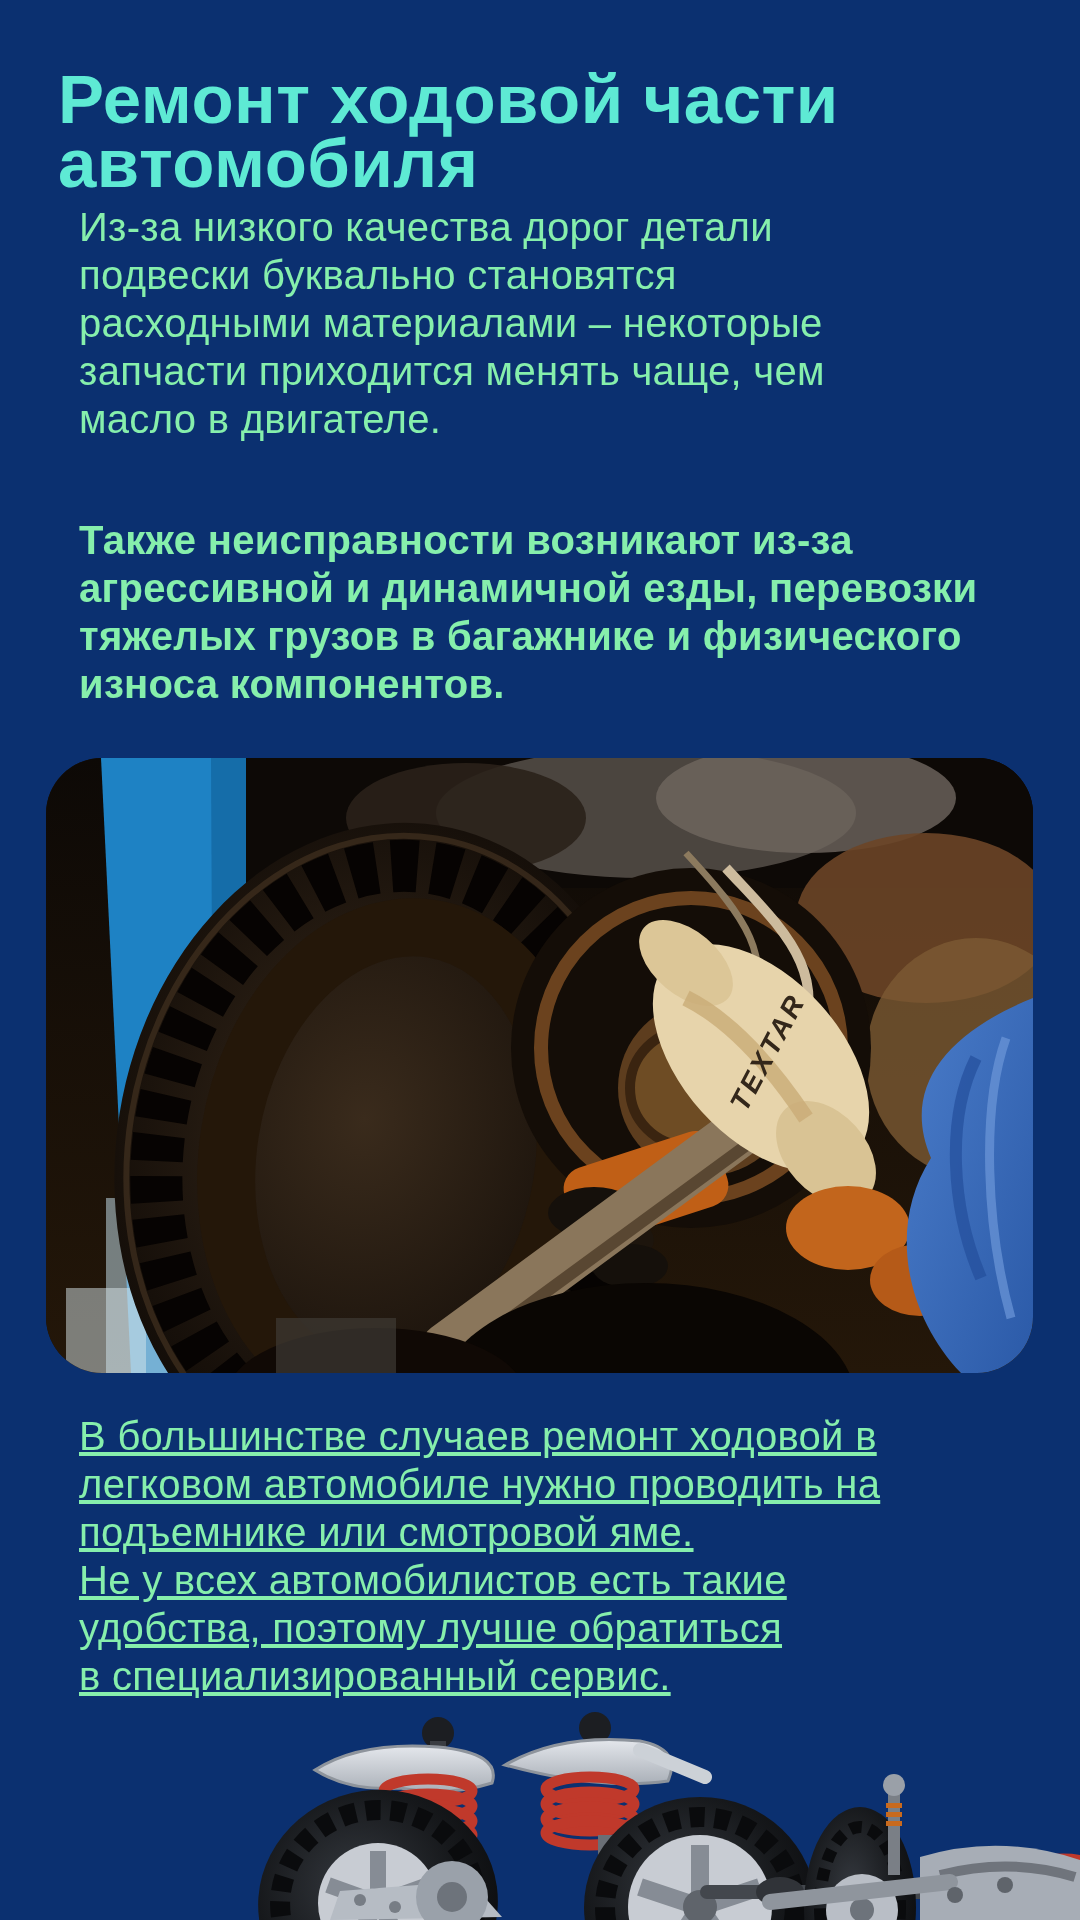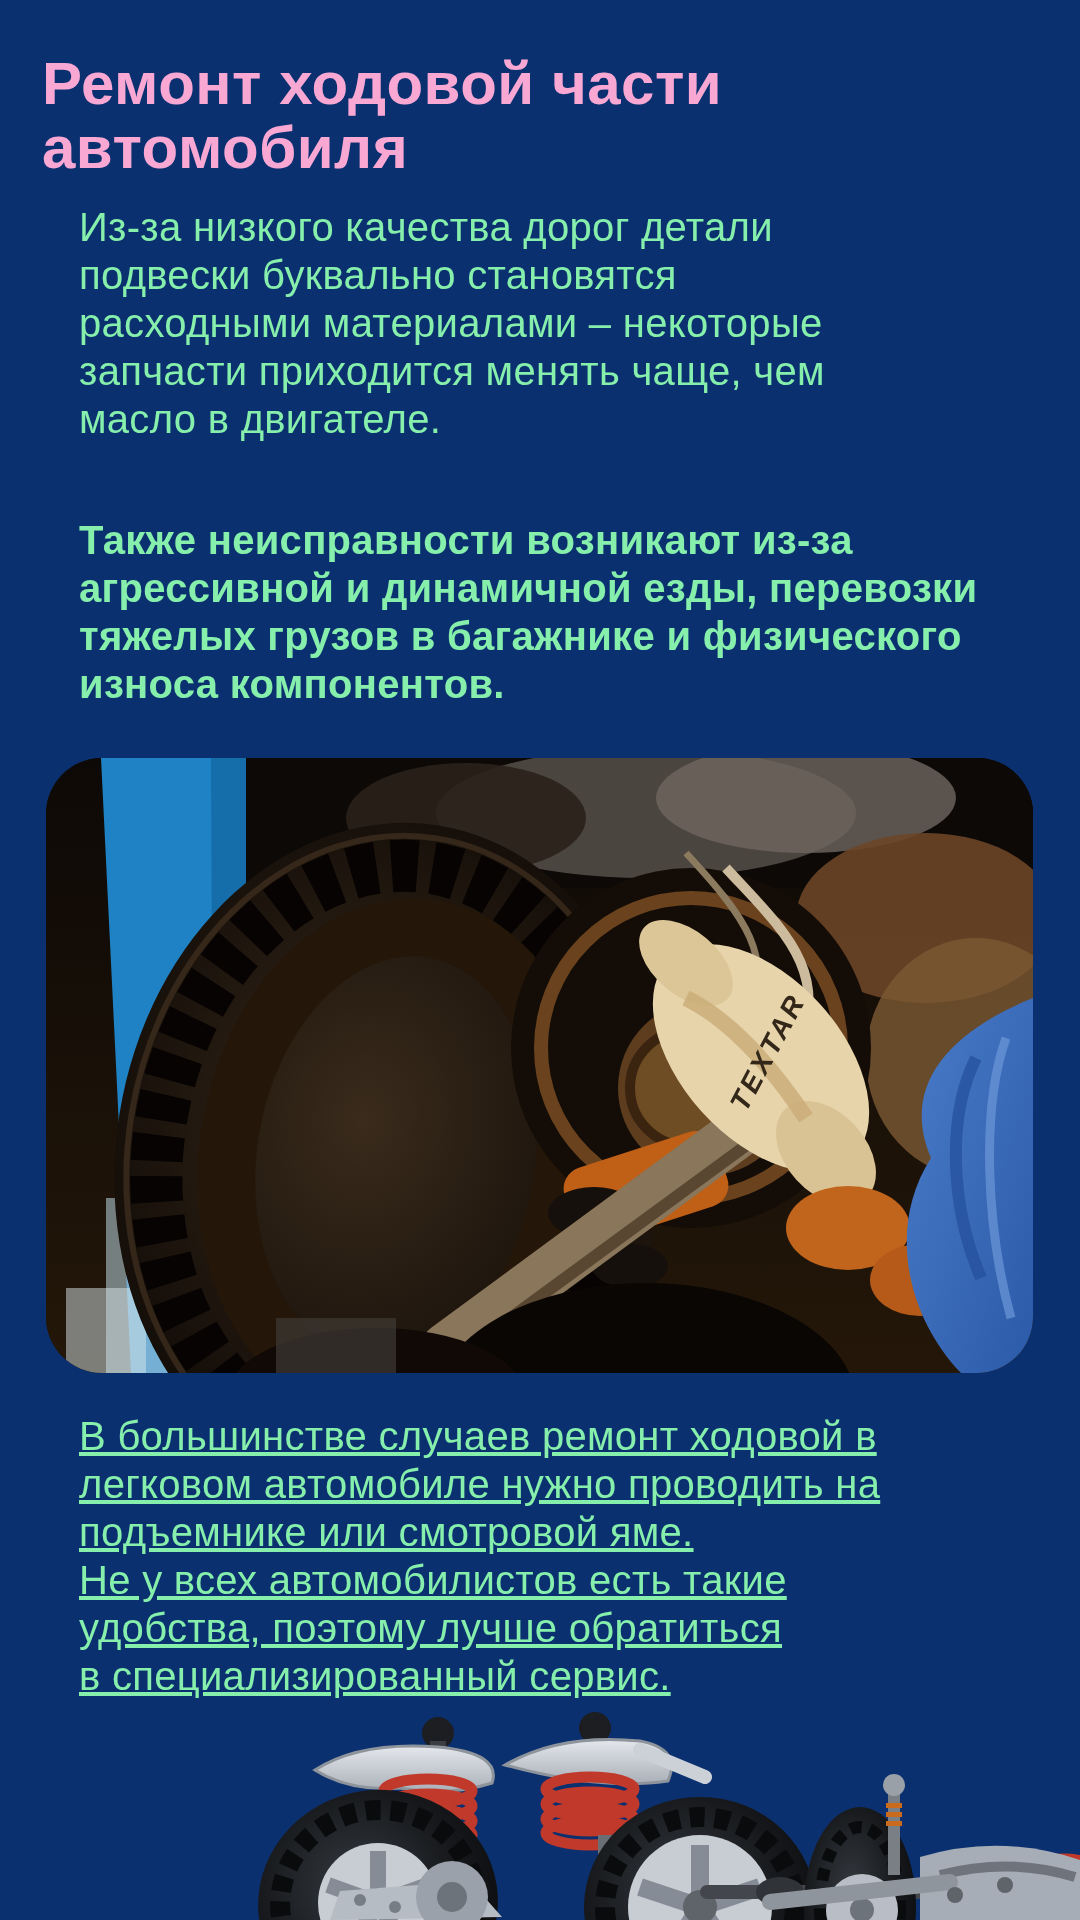--- a/index.html
+++ b/index.html
@@ -5,23 +5,23 @@
   html,body{margin:0;padding:0;}
   body{
     width:1080px;height:1920px;
     background:#0B3070;
     position:relative;
     overflow:hidden;
     font-family:"Liberation Sans",sans-serif;
   }
   .page-title{
     position:absolute;left:42px;top:52px;width:980px;
-    font-weight:700;font-size:60px;line-height:64px;
-    color:#f9a8d4;letter-spacing:0.5px;
-    white-space:pre-line;margin:0;
+    font-weight:700;font-size:69px;line-height:64px;
+    color:#5eead4;letter-spacing:0.5px;
+    white-space:pre-line;margin:16px;
   }
   .para{
     position:absolute;left:42px;width:1005px;
     font-weight:400;font-size:40px;line-height:48px;
     color:#86efac;letter-spacing:0.3px;
     white-space:pre-line;
     margin-left:37px;
   }
   #para-1{top:203px;}
   #para-2{top:516px;font-weight:bold;}

